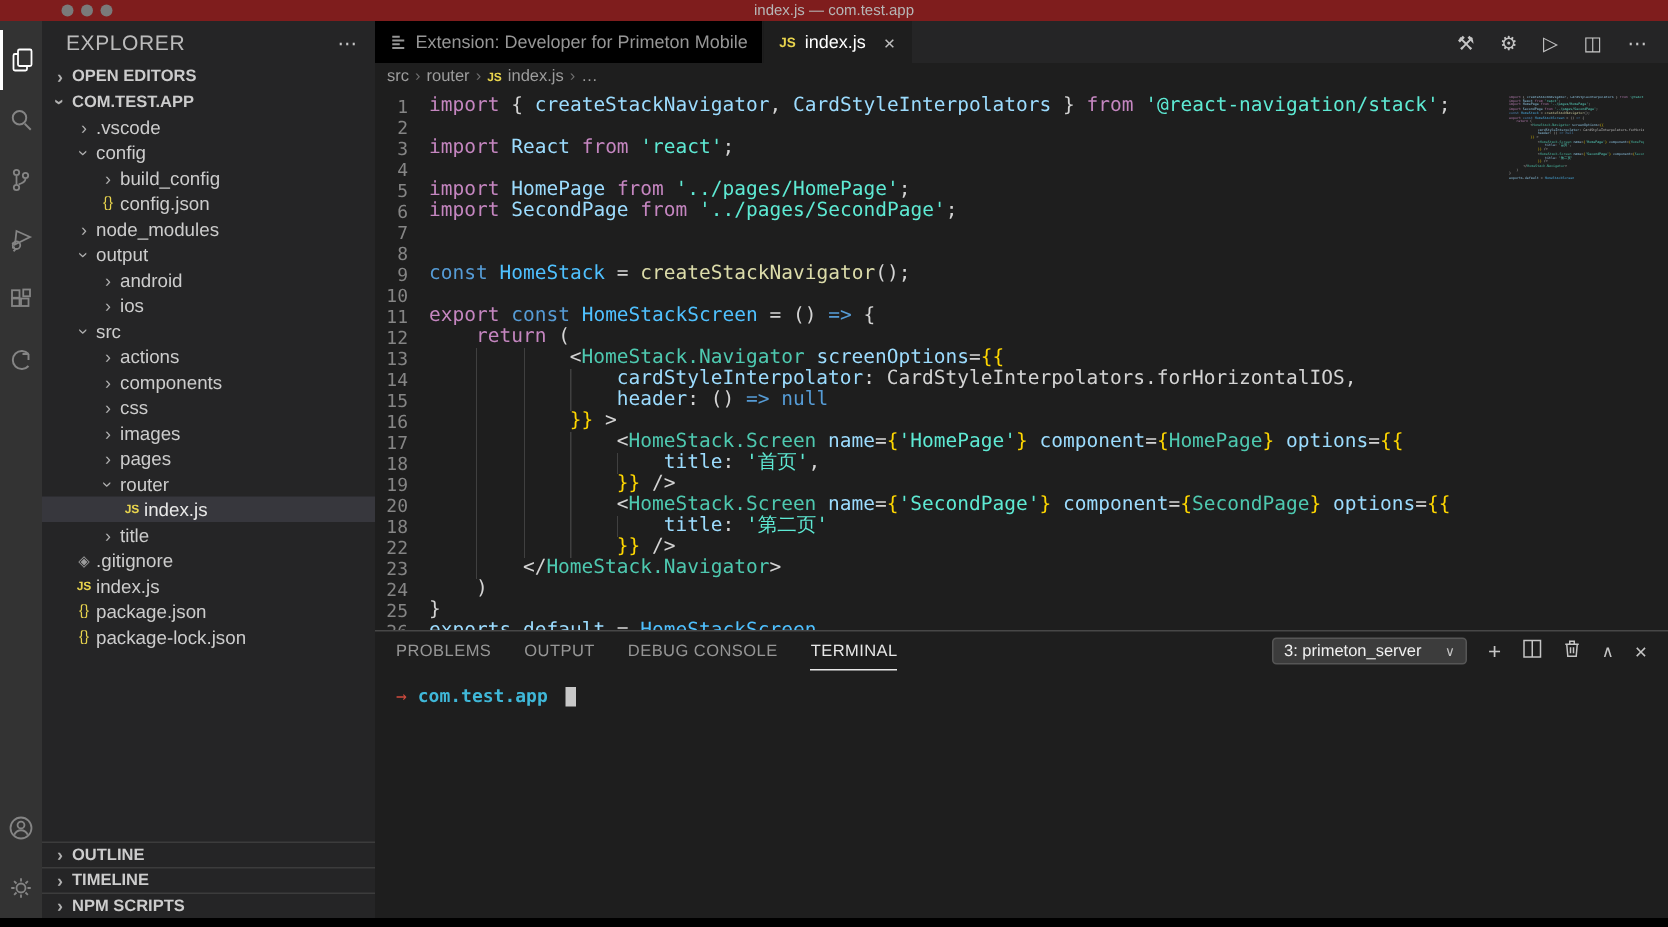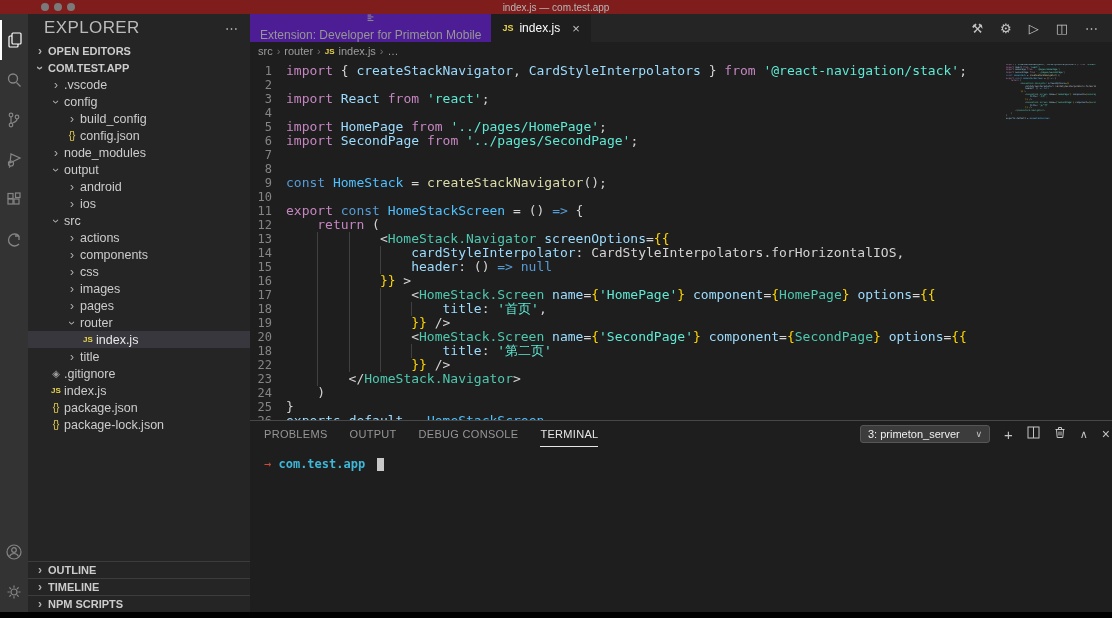--- a/index.html
+++ b/index.html
@@ -20,42 +20,42 @@
   .activitybar { width:28px; background:#333333; display:flex; flex-direction:column; align-items:center; padding-top:6px; flex-shrink:0; }
   .ab-item { width:28px; height:40px; display:flex; align-items:center; justify-content:center; color:#858585; }
   .ab-item svg { stroke:#858585; }
   .ab-item.active svg { stroke:#ffffff; }
   .ab-item.active { border-left:2px solid #fff; }
   .ab-spacer { flex:1; }
 
   
   .sidebar { width:222px; background:#252526; position:relative; flex-shrink:0; overflow:hidden; }
   .sb-header { height:28px; display:flex; align-items:center; justify-content:space-between; padding:0 12px 0 16px; }
-  .sb-title { font-size:17px; color:#bbbbbb; letter-spacing:.4px; }
+  .sb-title { font-size:14px; color:#bbbbbb; letter-spacing:.4px; }
   .sb-dots { color:#c5c5c5; font-size:13px; }
   .tree { font-size:12.5px; color:#cccccc; }
   .row { height:17px; display:flex; align-items:center; white-space:nowrap; overflow:hidden; }
   .row.sel { background:#37373d; color:#e8e8e8; }
   .row .chev { width:16px; flex-shrink:0; text-align:center; color:#b0b0b0; font-size:12px; display:inline-block; }
   .chev.exp { transform:rotate(90deg); }
   .row .ic { width:16px; flex-shrink:0; text-align:center; font-weight:bold; }
   .ic.js { color:#e8d44d; font-size:8px; }
   .ic.json { color:#e8d44d; font-size:10px; font-weight:normal; }
   .ic.git { color:#9b9b9b; font-size:10px; font-weight:normal; }
   .row.section { font-weight:bold; font-size:11px; color:#cccccc; }
   .sb-bottom { position:absolute; bottom:0; left:0; right:0; }
   .sb-bottom .row { border-top:1px solid #3c3c3c; height:17px; }
 
   
   .editorcol { flex:1; display:flex; flex-direction:column; min-width:0; }
 
   
   .tabbar { height:28px; background:#252526; display:flex; align-items:stretch; }
   .tab { display:flex; align-items:center; gap:6px; padding:0 10px; font-size:12px; border-right:1px solid #1e1e1e; }
-  .tab.inactive { background:#4c1d95; color:#969696;flex-direction:column; }
+  .tab.inactive { background:#000000; color:#969696; }
   .tab.active { background:#1e1e1e; color:#ffffff; }
   .tab .tjs { color:#e8d44d; font-size:9px; font-weight:bold; }
   .tab .close { color:#c0c0c0; font-size:13px; margin-left:6px; }
   .tab-actions { margin-left:auto; display:flex; align-items:center; gap:17px; padding-right:14px; color:#c5c5c5; font-size:13px; }
 
   
   .breadcrumb { height:18px; background:#1e1e1e; display:flex; align-items:center; font-size:11px; color:#9d9d9d; padding-left:8px; gap:4px; }
   .breadcrumb .bjs { color:#e8d44d; font-size:8px; font-weight:bold; }
   .bc-sep { color:#6f6f6f; }
 
@@ -68,21 +68,21 @@
   .ind.g { box-shadow:inset 1px 0 0 #404040; }
   .tk-kw{color:#C586C0} .tk-kwb{color:#569CD6} .tk-var{color:#9CDCFE}
   .tk-const{color:#4FC1FF} .tk-fn{color:#DCDCAA} .tk-str{color:#5eead4}
   .tk-comp{color:#4EC9B0} .tk-pl{color:#D4D4D4} .tk-gold{color:#FFD700}
 
   
   .minimap { position:absolute; top:4px; right:16px; width:90px; font-family:"DejaVu Sans Mono", monospace; font-size:2.2px; line-height:2.7px; white-space:pre; overflow:hidden; opacity:.85; }
 
   
   .panel { height:192px; border-top:1px solid #474747; background:#1e1e1e; display:flex; flex-direction:column; }
-  .panel-head { height:26px; display:flex; align-items:center; padding:0 2px 0 14px; }
+  .panel-head { height:26px; display:flex; align-items:center; padding:0 14px 0 14px; }
   .ptab { font-size:11px; color:#969696; margin-right:22px; letter-spacing:.3px; height:26px; display:flex; align-items:center; }
   .ptab.active { color:#e7e7e7; box-shadow:inset 0 -1px 0 #e7e7e7; }
   .panel-controls { margin-left:auto; display:flex; align-items:center; gap:14px; color:#c5c5c5; }
   .tselect { background:#3c3c3c; border:1px solid #565656; border-radius:3px; color:#f0f0f0; font-size:11px; height:18px; width:130px; display:flex; align-items:center; justify-content:space-between; padding:0 7px; }
   .pc-icon { font-size:13px; }
   .terminal { font-family:"DejaVu Sans Mono", monospace; font-size:12px; padding:10px 0 0 14px; }
   .t-arrow { color:#cd4a3d; }
   .t-cmd { color:#3fb7d8; font-weight:bold; }
   .cursor { display:inline-block; width:7px; height:13px; background:#c8c8c8; vertical-align:middle; margin-left:5px; }
 </style>

